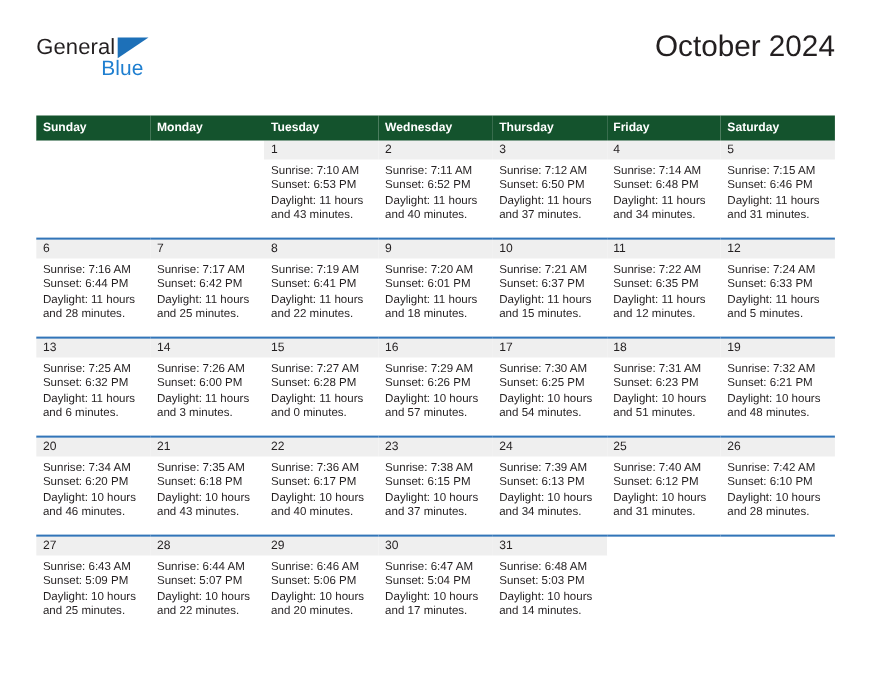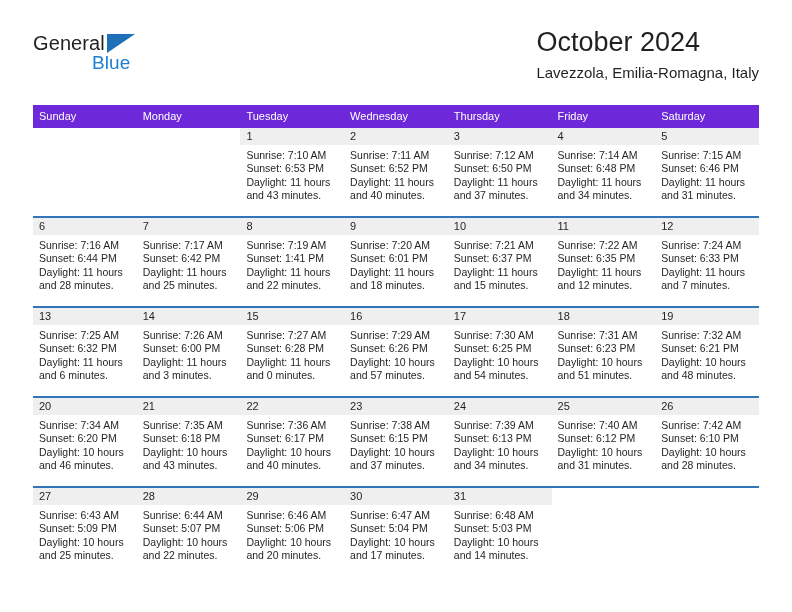--- a/index.html
+++ b/index.html
@@ -92,24 +92,24 @@
     position: absolute;
     left: 33px;
     top: 105px;
     width: 726px;
     border-collapse: collapse;
     table-layout: fixed;
   }
   .calendar col { width: 103.71px; }
 
   .calendar thead th {
-    background: #6d28d9;
+    background: #14532d;
     color: #ffffff;
     font-size: 11px;
-    font-weight: normal;
+    font-weight: bold;
     text-align: left;
     padding: 5px 0 5px 6px;
     height: 11px;
     line-height: 13px;
     border: none;
   }
 
   .week-row td {
     vertical-align: top;
     padding: 0;
@@ -157,21 +157,20 @@
   <div class="header">
 
     <div class="logo">
       <span class="logo-general">General</span>
       <span class="logo-triangle"></span>
       <span class="logo-blue">Blue</span>
     </div>
 
     <div class="title-block">
       <div class="month-title">October 2024</div>
-      <div class="location-title">Lavezzola, Emilia-Romagna, Italy</div>
     </div>
 
   </div>
 
   <table class="calendar">
     <colgroup>
       <col>
         <col>
         <col>
         <col>
@@ -274,21 +273,21 @@
               <div>Sunset: 6:42 PM</div>
               <div class="daylight">Daylight: 11 hours and 25 minutes.</div>
             </div>
           </div>
         </td>
         <td>
           <div class="day-cell-inner">
             <div class="day-number-band">8</div>
             <div class="day-details">
               <div>Sunrise: 7:19 AM</div>
-              <div>Sunset: 1:41 PM</div>
+              <div>Sunset: 6:41 PM</div>
               <div class="daylight">Daylight: 11 hours and 22 minutes.</div>
             </div>
           </div>
         </td>
         <td>
           <div class="day-cell-inner">
             <div class="day-number-band">9</div>
             <div class="day-details">
               <div>Sunrise: 7:20 AM</div>
               <div>Sunset: 6:01 PM</div>
@@ -315,21 +314,21 @@
               <div class="daylight">Daylight: 11 hours and 12 minutes.</div>
             </div>
           </div>
         </td>
         <td>
           <div class="day-cell-inner">
             <div class="day-number-band">12</div>
             <div class="day-details">
               <div>Sunrise: 7:24 AM</div>
               <div>Sunset: 6:33 PM</div>
-              <div class="daylight">Daylight: 11 hours and 7 minutes.</div>
+              <div class="daylight">Daylight: 11 hours and 5 minutes.</div>
             </div>
           </div>
         </td>
       </tr>
 
       <tr class="week-row">
         <td>
           <div class="day-cell-inner">
             <div class="day-number-band">13</div>
             <div class="day-details">

